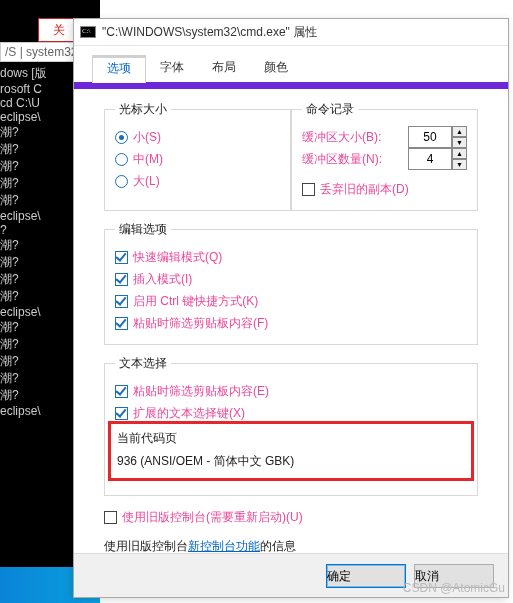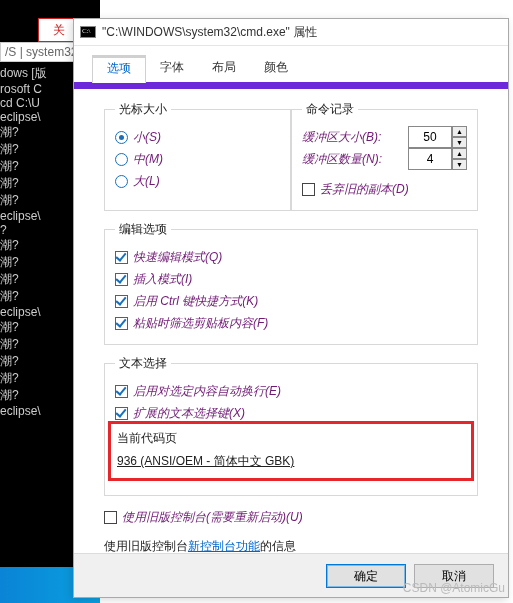--- a/index.html
+++ b/index.html
@@ -37,31 +37,31 @@
 .check { border-color: #444; }
 .check.blue { border-color: #1a6fb7; }
 
 .numbox { display: flex; align-items: center; }
 .numbox input { width: 44px; height: 22px; border: 1px solid #888; text-align: center; font: 12px sans-serif; }
 .spin { width: 15px; display: flex; flex-direction: column; }
 .spin span { width: 15px; height: 11px; border: 1px solid #888; background: #eee; font-size: 7px; text-align: center; line-height: 9px; cursor: default; }
 
 .highlight-box { border: 3px solid #e6262b; padding: 2px 6px 8px; margin: -3px -7px 4px; }
 .code-title { margin: 4px 0 6px; color: #222; }
-.code-line { color: #222; text-decoration: underline; }
+.code-line { color: #222; }
 
 .legacy { }
 .infoline { margin-top: 10px; color: #222; }
 .infoline a { color: #0066cc; text-decoration: underline; }
 
 .footer { position: absolute; left: 0; right: 0; bottom: 0; height: 44px; background: #f0f0f0; border-top: 1px solid #dcdcdc; display: flex; justify-content: flex-end; align-items: center; padding-right: 14px; gap: 8px; }
-.btn { width: 80px; height: 24px; border: 1px solid #adadad; background: #e1e1e1; text-align: center; line-height: 22px; cursor: default; }
+.btn { width: 80px; height: 24px; border: 1px solid #adadad; background: #e1e1e1; line-height: 22px; cursor: default; }
 .btn.primary { border-color: #0078d7; box-shadow: inset 0 0 0 1px #7fb9e6; }
 
-label { color: #701a75; font-style: italic; }
+label { color: #ec4899; }
 .cmdrow .label-l { flex: 1; }
 </style>
 </head>
 <body>
 
 <div class="bg-cmd" id="cmdlines">
     <div class="line">dows [版</div>
     <div class="line">rosoft C</div>
     <div class="line"></div>
     <div class="line">cd C:\U</div>
@@ -174,21 +174,21 @@
             <label>粘贴时筛选剪贴板内容(F)</label>
           </div>
         </div>
     </fieldset>
 
     <fieldset>
       <legend>文本选择</legend>
       <div id="text-checks">
           <div class="row">
             <span class="check blue checked"></span>
-            <label>启用对选定内容自动换行(E)</label>
+            <label>粘贴时筛选剪贴板内容(E)</label>
           </div>
           <div class="row">
             <span class="check blue checked"></span>
             <label>扩展的文本选择键(X)</label>
           </div>
         </div>
       <div class="highlight-box">
         <div class="code-title">当前代码页</div>
         <div class="code-line">936  (ANSI/OEM - 简体中文 GBK)</div>
       </div>

